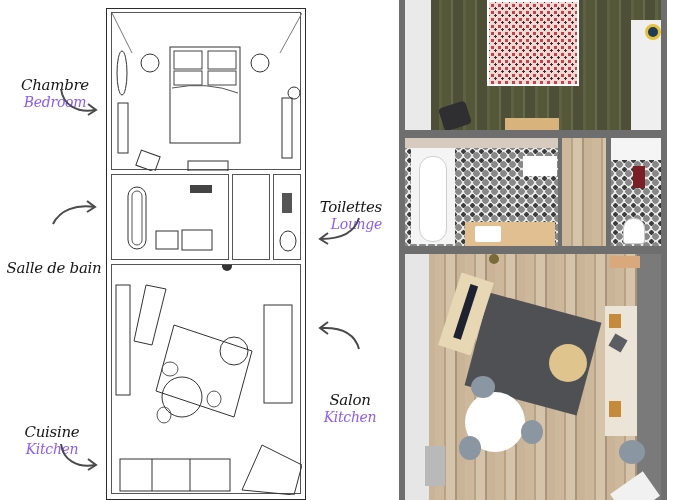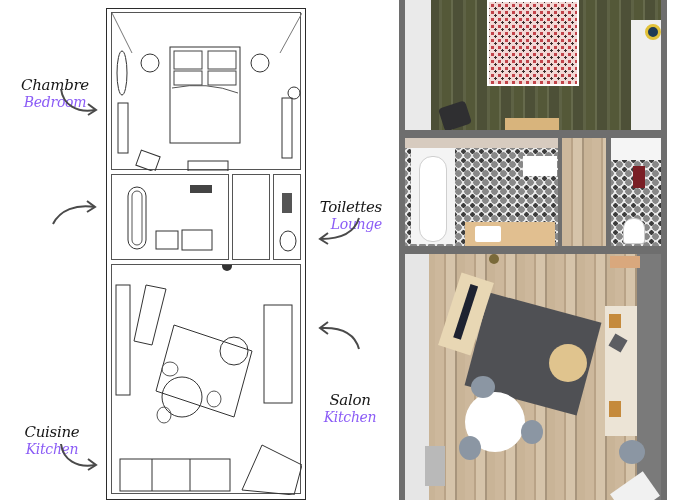--- a/index.html
+++ b/index.html
@@ -45,20 +45,21 @@
 <svg class="abs" style="left:55px;top:85px" width="50" height="35">
   <path d="M6 4 C 8 20, 22 28, 40 25" stroke="#4a4a4a" stroke-width="2" fill="none"></path>
   <path d="M33 19 L41 25 L33 30" stroke="#4a4a4a" stroke-width="2" fill="none"></path>
 </svg>
 
 <svg class="abs" style="left:48px;top:198px" width="55" height="30">
   <path d="M5 26 C 12 12, 28 6, 47 9" stroke="#4a4a4a" stroke-width="2" fill="none"></path>
   <path d="M39 3 L47 9 L39 14" stroke="#4a4a4a" stroke-width="2" fill="none"></path>
 </svg>
 <div class="lbl" style="left:4px;top:228px;width:100px;">
+  <div class="fr">Salle de bain</div>
 </div>
 
 <div class="lbl" style="left:12px;top:392px;width:80px;">
   <div class="fr">Cuisine</div>
   <div class="en">Kitchen</div>
 </div>
 <svg class="abs" style="left:55px;top:440px" width="50" height="35">
   <path d="M6 4 C 8 20, 22 28, 40 25" stroke="#4a4a4a" stroke-width="2" fill="none"></path>
   <path d="M33 19 L41 25 L33 30" stroke="#4a4a4a" stroke-width="2" fill="none"></path>
 </svg>

